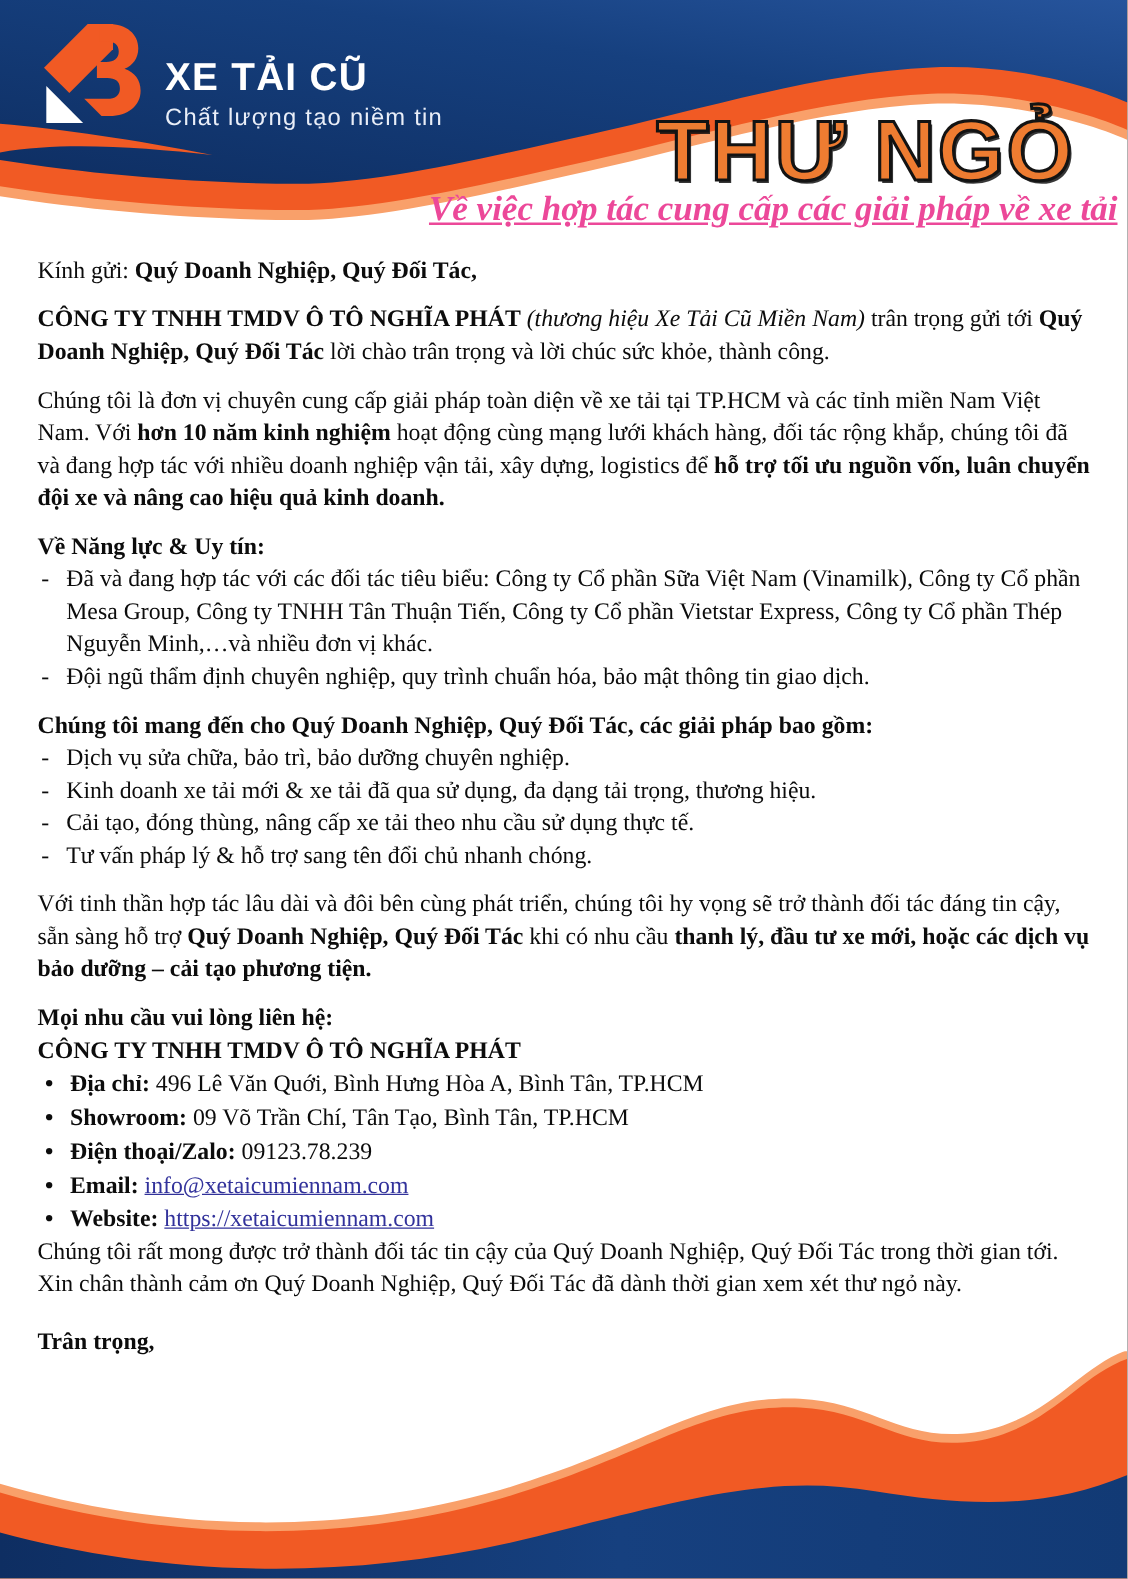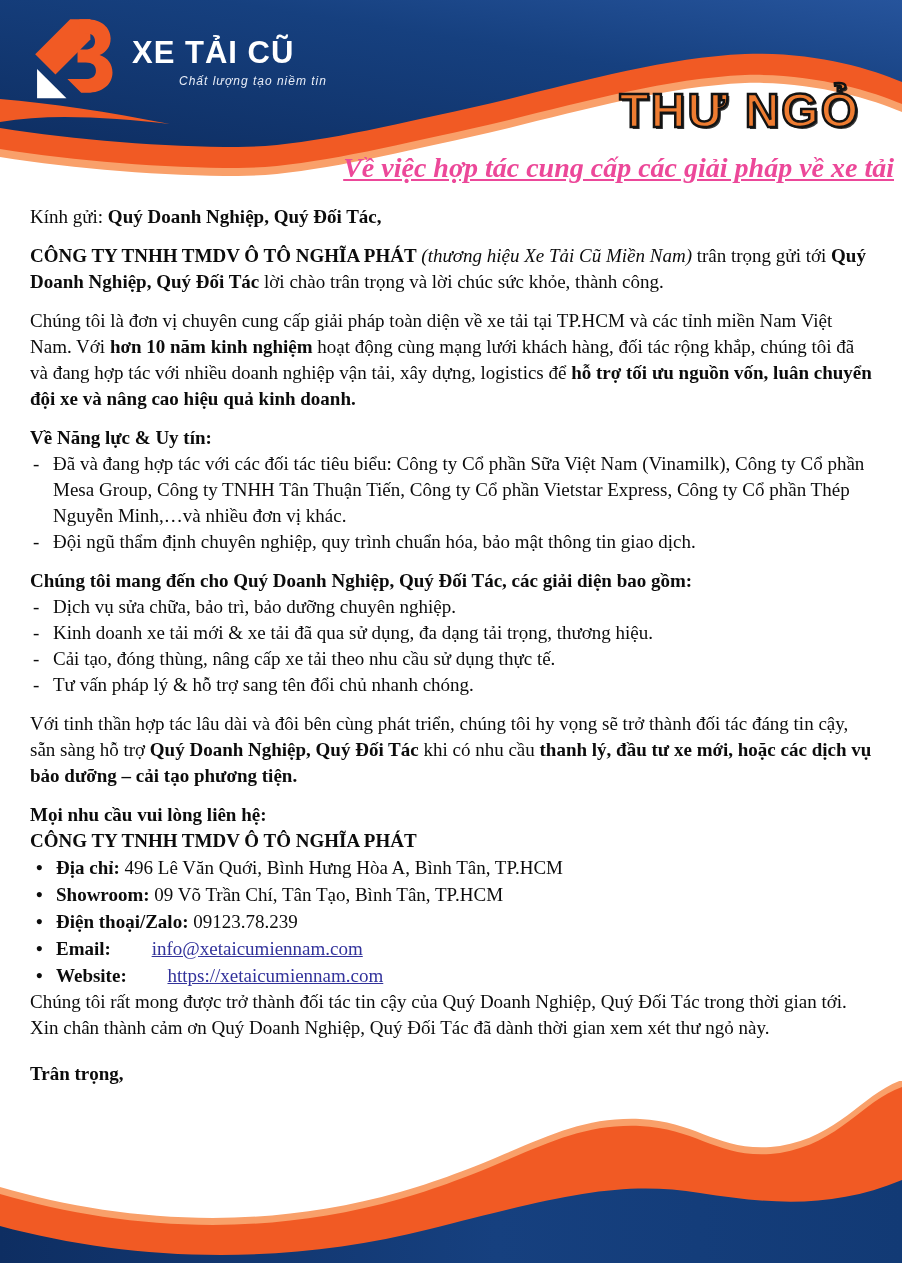--- a/index.html
+++ b/index.html
@@ -4,44 +4,44 @@
 <style>
   html,body{margin:0;padding:0;background:#777;}
   .page{
     position:relative;width:902px;height:1263px;margin:0 auto;
     background:#fff;overflow:hidden;
     font-family:"Liberation Serif", serif;color:#0c0c0c;
   }
   
   .header{position:relative;height:196px;}
   .header-svg{position:absolute;top:0;left:0;display:block;}
-  .logo{position:absolute;top:8px;left:26px;display:flex;align-items:center;}
+  .logo{position:absolute;top:8px;left:26px;display:flex;align-items:flex-end;}
   .logo-mark{width:92px;height:96px;margin-right:14px;}
   .logo-text{font-family:"Liberation Sans", sans-serif;line-height:1.02;padding-top:12px;}
   .logo-line1{font-size:31px;font-weight:800;color:#ffffff;letter-spacing:1px;}
   .logo-line2{font-size:31px;font-weight:800;color:#f15a24;letter-spacing:1px;}
-  .logo-tagline{font-size:12px;font-style:italic;color:#e9eef8;margin-top:7px;letter-spacing:1px;font-weight:300;margin-left:47px;}
+  .logo-tagline{font-size:19px;color:#e9eef8;margin-top:7px;letter-spacing:1px;font-weight:300;}
   .title-wrap{position:absolute;top:86px;right:42px;text-align:right;}
   .thu-ngo{
-    font-family:"Liberation Sans", sans-serif;font-weight:800;font-size:48px;
+    font-family:"Liberation Sans", sans-serif;font-weight:800;font-size:68px;
     color:#ee7c31;letter-spacing:2px;line-height:1.05;
     -webkit-text-stroke:2.5px #131313;
     text-shadow:2px 2px 0 rgba(20,20,20,.85);
   }
   .subtitle{
     position:absolute;top:152px;right:8px;white-space:nowrap;
     font-size:28px;font-weight:700;font-style:italic;color:#ec4899;text-decoration:underline;
   }
   
   .body{position:relative;padding:8px 26px 0 30px;font-size:19px;line-height:26px;}
   .para{margin:0 0 13px 0;text-align:left;}
   .tight{margin:0;}
   .b{font-weight:700;}
   .i{font-style:italic;}
-  a.link{color:#32329b;text-decoration:underline;cursor:pointer;margin-left:36px;}
+  a.link{color:#32329b;text-decoration:underline;cursor:pointer;}
   ul.dash, ul.dot{list-style:none;margin:0;padding:0;}
   ul.dash li{position:relative;padding-left:23px;}
   ul.dash li::before{content:"-";position:absolute;left:3px;}
   ul.dot{margin-bottom:0;}
   ul.dot li{position:relative;padding-left:26px;line-height:27px;}
   ul.dot li::before{content:"\2022";position:absolute;left:6px;font-weight:700;}
   .gap{height:13px;}
   .signoff{font-weight:700;margin-top:20px;}
   
   .footer-svg{position:absolute;left:0;bottom:0;display:block;}
@@ -97,21 +97,21 @@
     <p class="para"><span>Chúng tôi là đơn vị chuyên cung cấp giải pháp toàn diện về xe tải tại TP.HCM và các tỉnh miền Nam Việt Nam. Với </span><span class="b">hơn 10 năm kinh nghiệm</span><span> hoạt động cùng mạng lưới khách hàng, đối tác rộng khắp, chúng tôi đã và đang hợp tác với nhiều doanh nghiệp vận tải, xây dựng, logistics để </span><span class="b">hỗ trợ tối ưu nguồn vốn, luân chuyển đội xe và nâng cao hiệu quả kinh doanh.</span></p>
 
     <div class="b">Về Năng lực &amp; Uy tín:</div>
     <ul class="dash">
       <li><span>Đã và đang hợp tác với các đối tác tiêu biểu: Công ty Cổ phần Sữa Việt Nam (Vinamilk), Công ty Cổ phần Mesa Group, Công ty TNHH Tân Thuận Tiến, Công ty Cổ phần Vietstar Express, Công ty Cổ phần Thép Nguyễn Minh,…và nhiều đơn vị khác.</span></li>
       <li><span>Đội ngũ thẩm định chuyên nghiệp, quy trình chuẩn hóa, bảo mật thông tin giao dịch.</span></li>
     </ul>
 
     <div class="gap"></div>
 
-    <div class="b">Chúng tôi mang đến cho Quý Doanh Nghiệp, Quý Đối Tác, các giải diện bao gồm:</div>
+    <div class="b">Chúng tôi mang đến cho Quý Doanh Nghiệp, Quý Đối Tác, các giải pháp bao gồm:</div>
     <ul class="dash">
       <li><span>Dịch vụ sửa chữa, bảo trì, bảo dưỡng chuyên nghiệp.</span></li>
       <li><span>Kinh doanh xe tải mới &amp; xe tải đã qua sử dụng, đa dạng tải trọng, thương hiệu.</span></li>
       <li><span>Cải tạo, đóng thùng, nâng cấp xe tải theo nhu cầu sử dụng thực tế.</span></li>
       <li><span>Tư vấn pháp lý &amp; hỗ trợ sang tên đổi chủ nhanh chóng.</span></li>
     </ul>
 
     <div class="gap"></div>
 
     <p class="para"><span>Với tinh thần hợp tác lâu dài và đôi bên cùng phát triển, chúng tôi hy vọng sẽ trở thành đối tác đáng tin cậy, sẵn sàng hỗ trợ </span><span class="b">Quý Doanh Nghiệp, Quý Đối Tác</span><span> khi có nhu cầu </span><span class="b">thanh lý, đầu tư xe mới, hoặc các dịch vụ bảo dưỡng – cải tạo phương tiện.</span></p>

